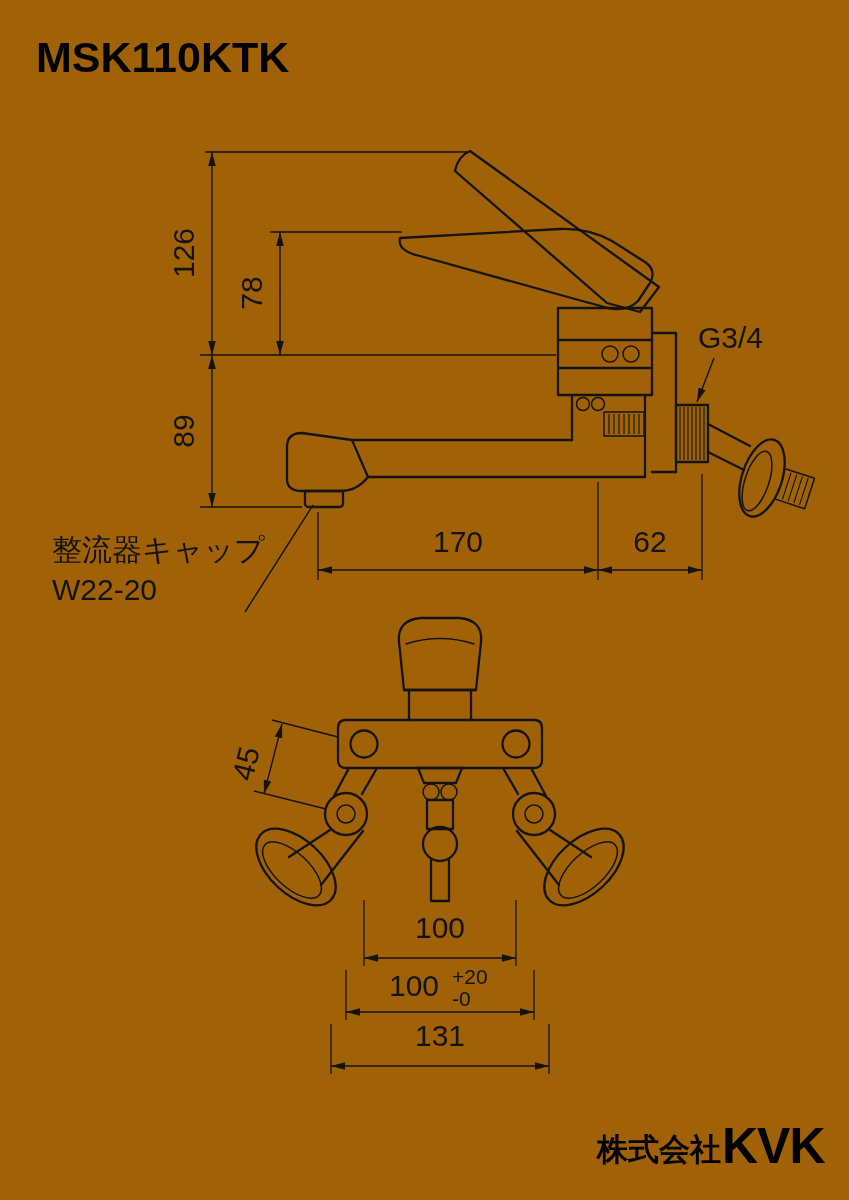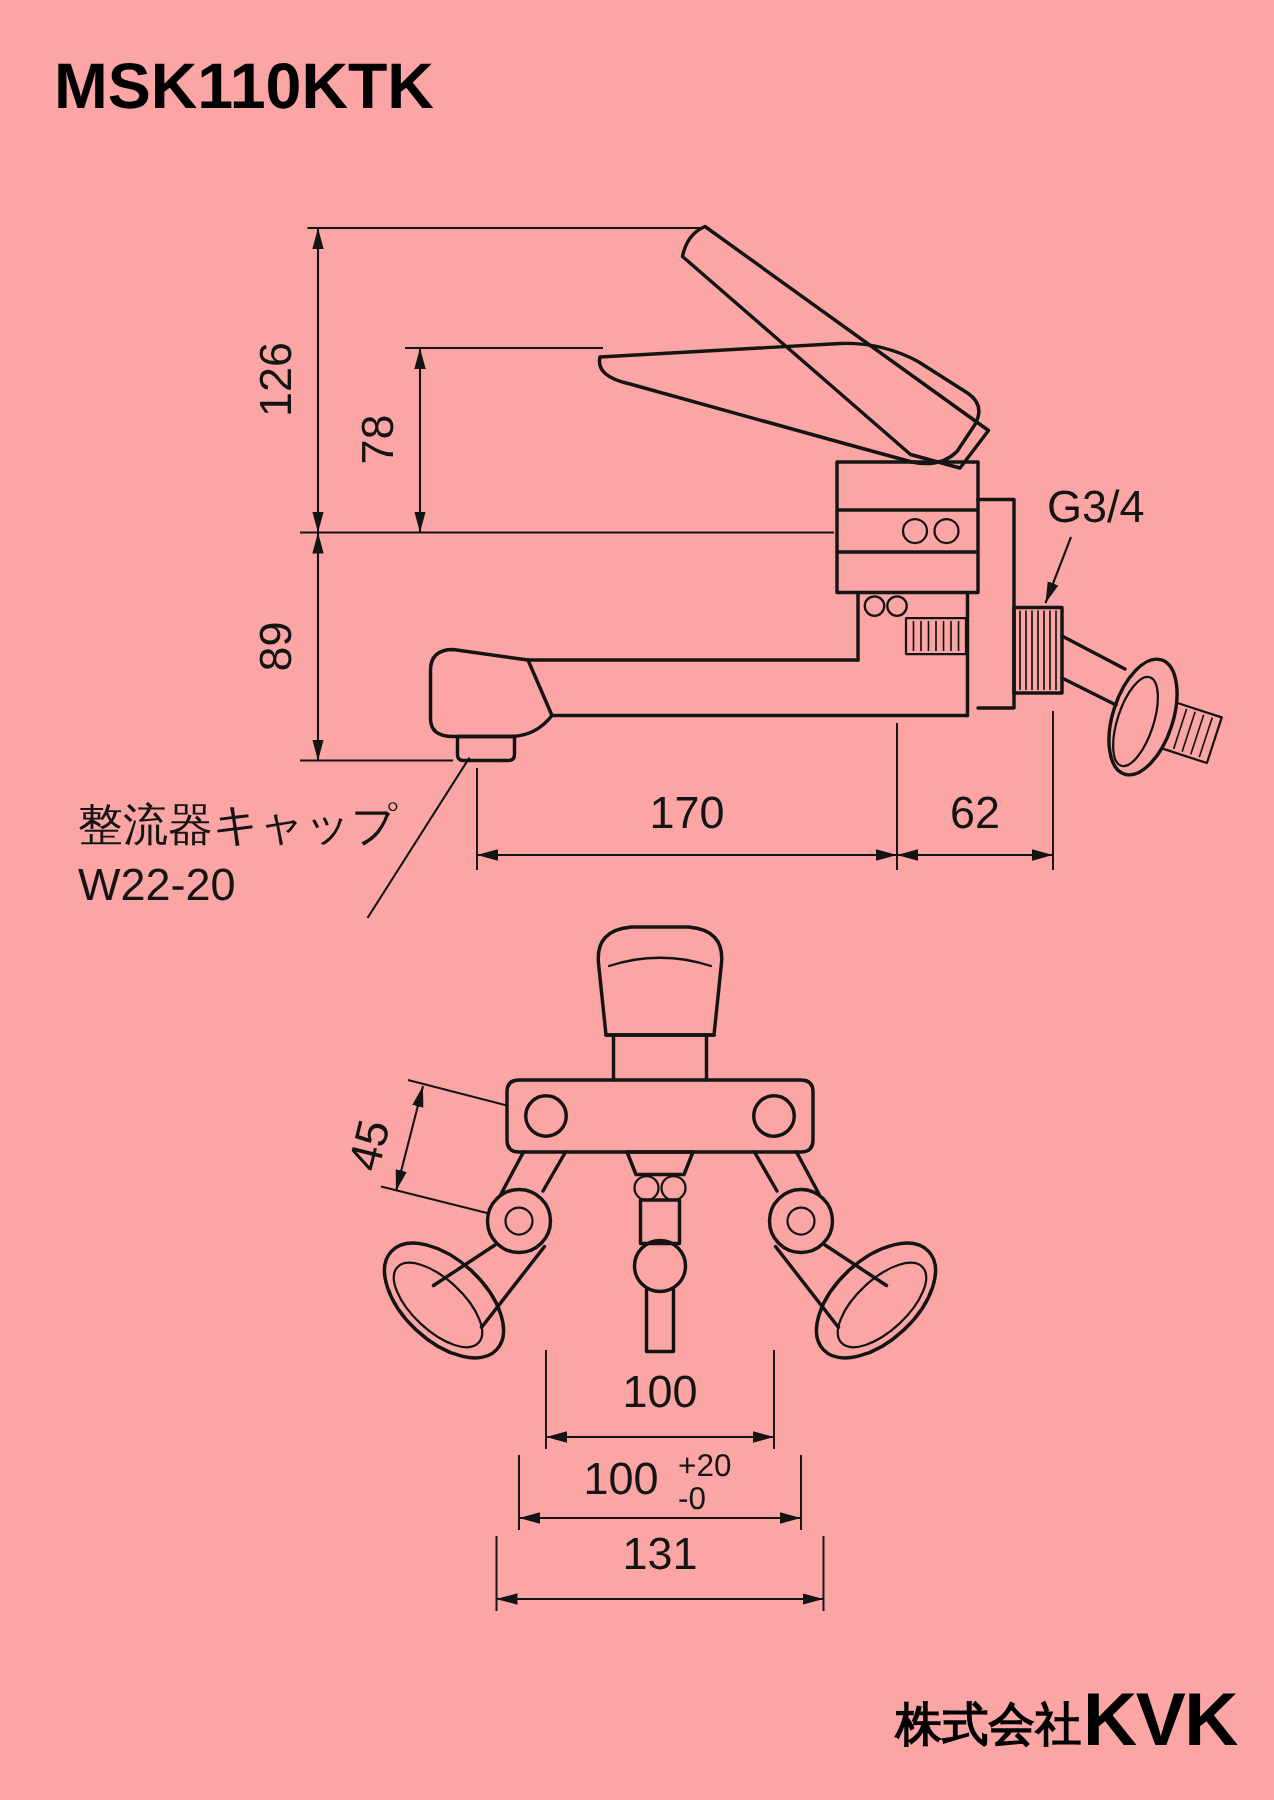--- a/index.html
+++ b/index.html
@@ -1,16 +1,16 @@
 <!DOCTYPE html>
 <html><head>
 <meta charset="utf-8">
 <style>
   html,body{margin:0;padding:0;background:#ffffff}
-  .page{width:849px;height:1200px;position:relative;background:#fca5a5;
+  .page{width:849px;height:1200px;position:relative;background:#a16207;
         font-family:"Liberation Sans","DejaVu Sans",sans-serif;overflow:hidden}
   svg{display:block}
   .ln{fill:none;stroke:#141414;stroke-width:2.3;stroke-linejoin:round;stroke-linecap:round}
   .ln-thin{fill:none;stroke:#141414;stroke-width:1.5;stroke-linejoin:round;stroke-linecap:round}
   .hatch{fill:none;stroke:#141414;stroke-width:1.1}
   .dim{fill:none;stroke:#141414;stroke-width:1.4}
   .ext{fill:none;stroke:#141414;stroke-width:1.3}
   .txt{font-family:"Liberation Sans","DejaVu Sans",sans-serif;font-size:30px;fill:#141414}
   .txt-small{font-size:21px}
   .title-txt{font-size:43px;font-weight:700;fill:#000000}

